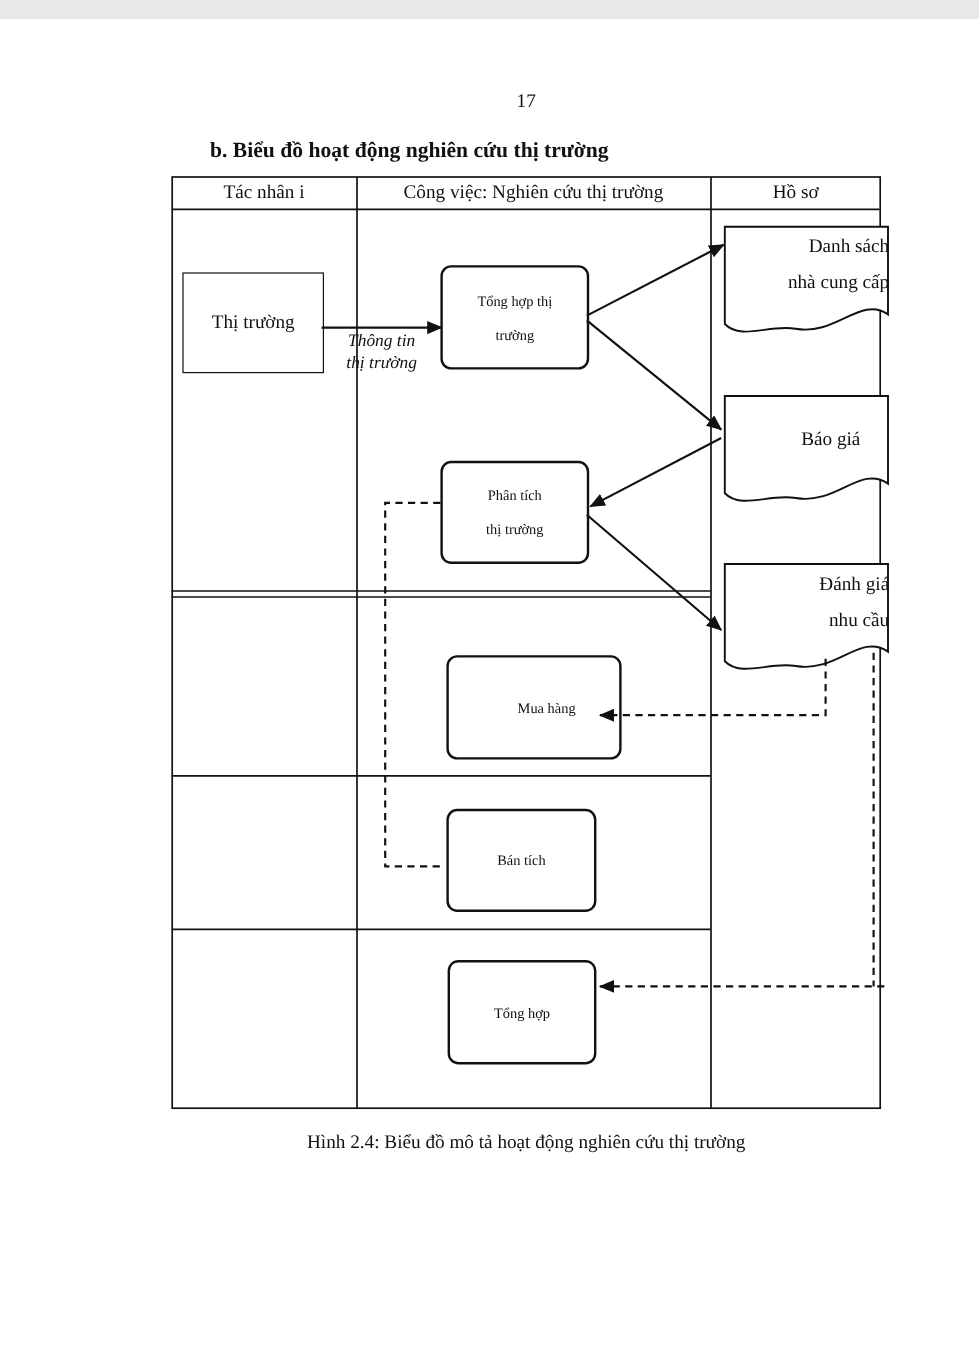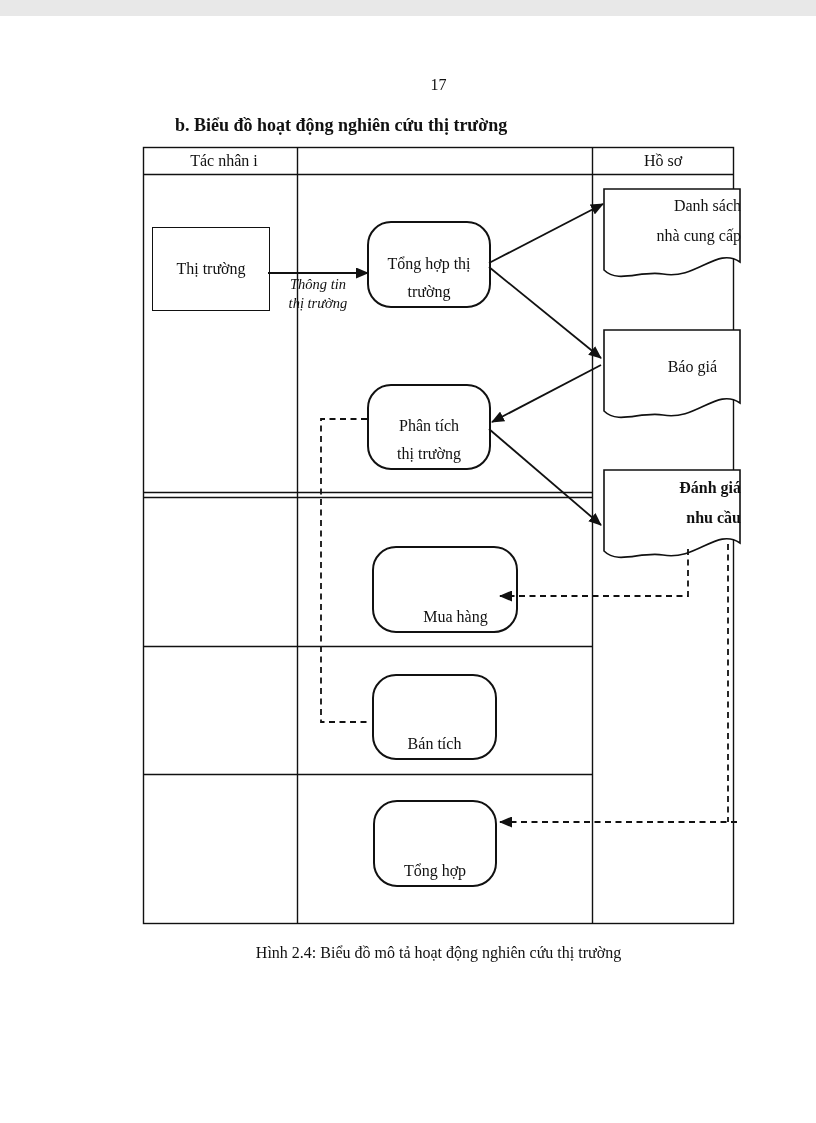--- a/index.html
+++ b/index.html
@@ -24,36 +24,36 @@
   }
 
   .actor-box {
     left:152px; top:211px; width:116px; height:82px;
     background:#fff; border:1.6px solid #111;
     display:flex; align-items:center; justify-content:center;
     font-size:16px; z-index:2;
   }
 
   .node {
-    background:#fff; border:2px solid #111; border-radius:24px;
-    display:flex; flex-direction:column; align-items:center; justify-content:flex-end;
-    font-size:16px; line-height:28px; text-align:center; z-index:2;
+    background:#fff; border:2px solid #111; border-radius:9px;
+    display:flex; flex-direction:column; align-items:center; justify-content:center;
+    font-size:12px; line-height:28px; text-align:center; z-index:2;
   }
   .n1 { left:367px; top:205px; width:120px; height:83px; }
   .n2 { left:367px; top:368px; width:120px; height:82px; }
   .n3 { left:372px; top:530px; width:121px; height:83px;padding-left:21px; }
   .n4 { left:372px; top:658px; width:121px; height:82px; }
   .n5 { left:373px; top:784px; width:120px; height:83px; }
 
   .doc-label {
     width:138px; text-align:right; font-size:16px; line-height:30px; z-index:2;
   }
   .d1 { left:603px; top:175px; }
   .d2 { left:579px; top:336px; }
-  .d3 { left:603px; top:457px;font-weight:bold; }
+  .d3 { left:603px; top:457px; }
 
   .flow-label {
     left:279px; top:259px; width:78px; text-align:center;
     font-style:italic; font-size:14.5px; line-height:19px; z-index:2;
   }
 </style>
 </head>
 <body>
 
 <div class="page">
@@ -72,21 +72,22 @@
     <g stroke="#111" stroke-width="1.6" fill="#ffffff">
       <path transform="translate(603,172)" d="M1,1 L137,1 L137,74 C114,58 94,92 60,86 C38,82 15,96 1,82 Z"></path>
       <path transform="translate(603,313)" d="M1,1 L137,1 L137,74 C114,58 94,92 60,86 C38,82 15,96 1,82 Z"></path>
       <path transform="translate(603,453)" d="M1,1 L137,1 L137,74 C114,58 94,92 60,86 C38,82 15,96 1,82 Z"></path>
     </g>
   </svg>
 
   <div class="abs page-number">17</div>
   <div class="abs heading">b. Biểu đồ hoạt động nghiên cứu thị trường</div>
 
-  <div class="abs hdr-cell" style="left:131px; width:154px;padding-left:16px;">Tác nhân i</div>
+  <div class="abs hdr-cell" style="left:143px; width:154px;">Tác nhân i</div>
+  <div class="abs hdr-cell" style="left:297px; width:295px;">Công việc: Nghiên cứu thị trường</div>
   <div class="abs hdr-cell" style="left:592px; width:142px;">Hồ sơ</div>
 
   <div class="abs actor-box">
     <span>Thị trường</span>
   </div>
 
   <div class="abs flow-label">
     <span style="display:block">Thông tin</span>
     <span style="display:block">thị trường</span>
   </div>

